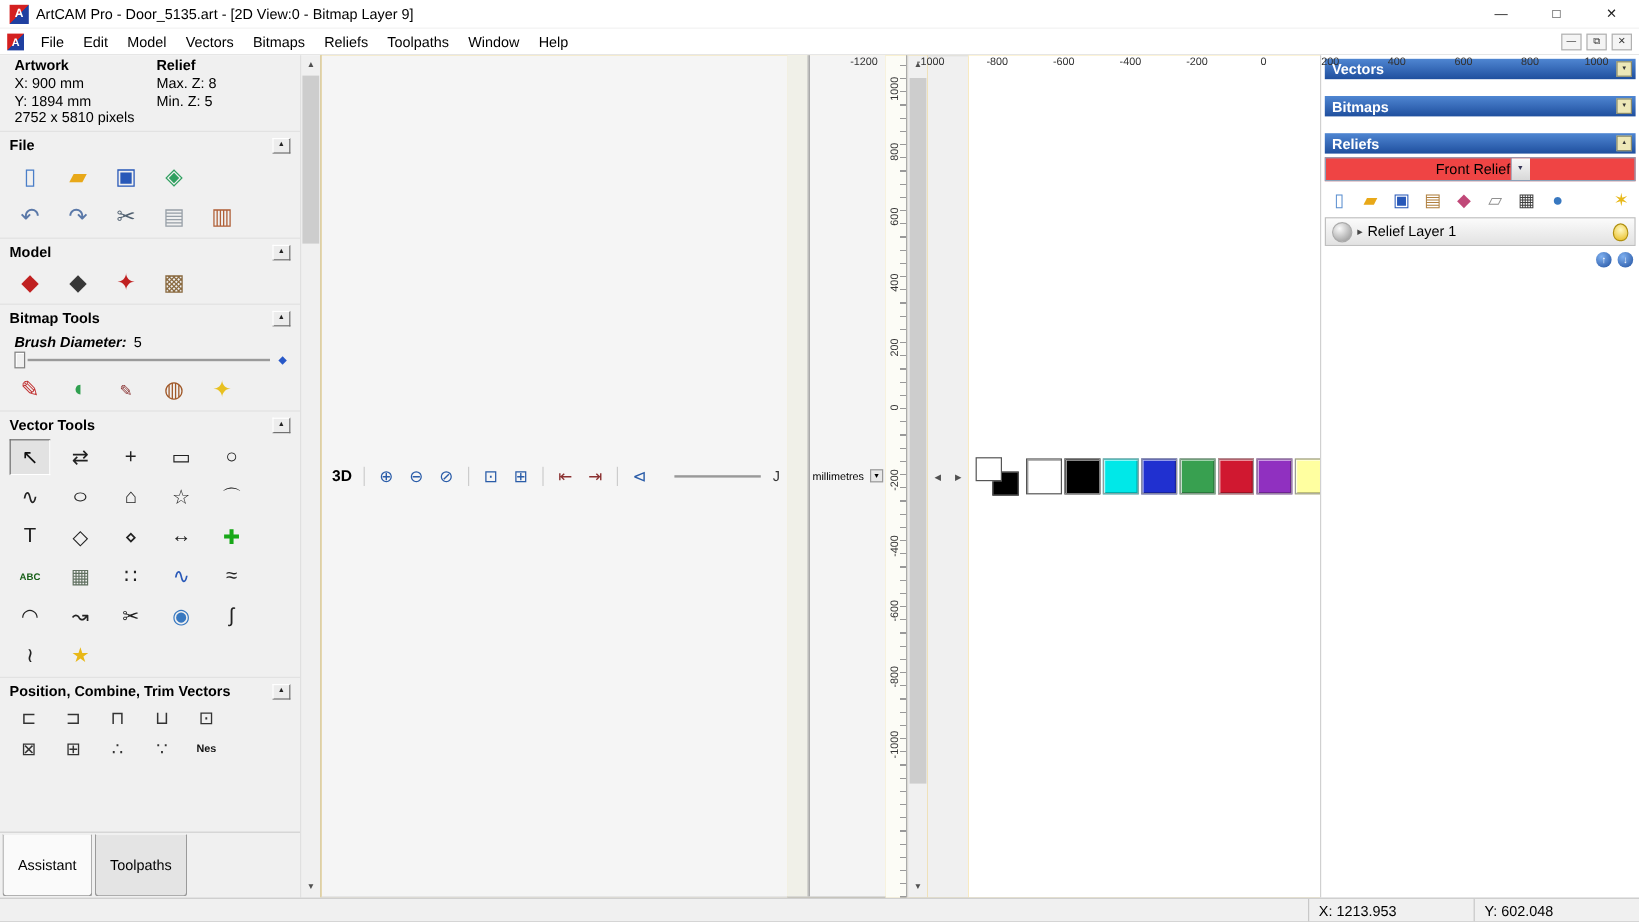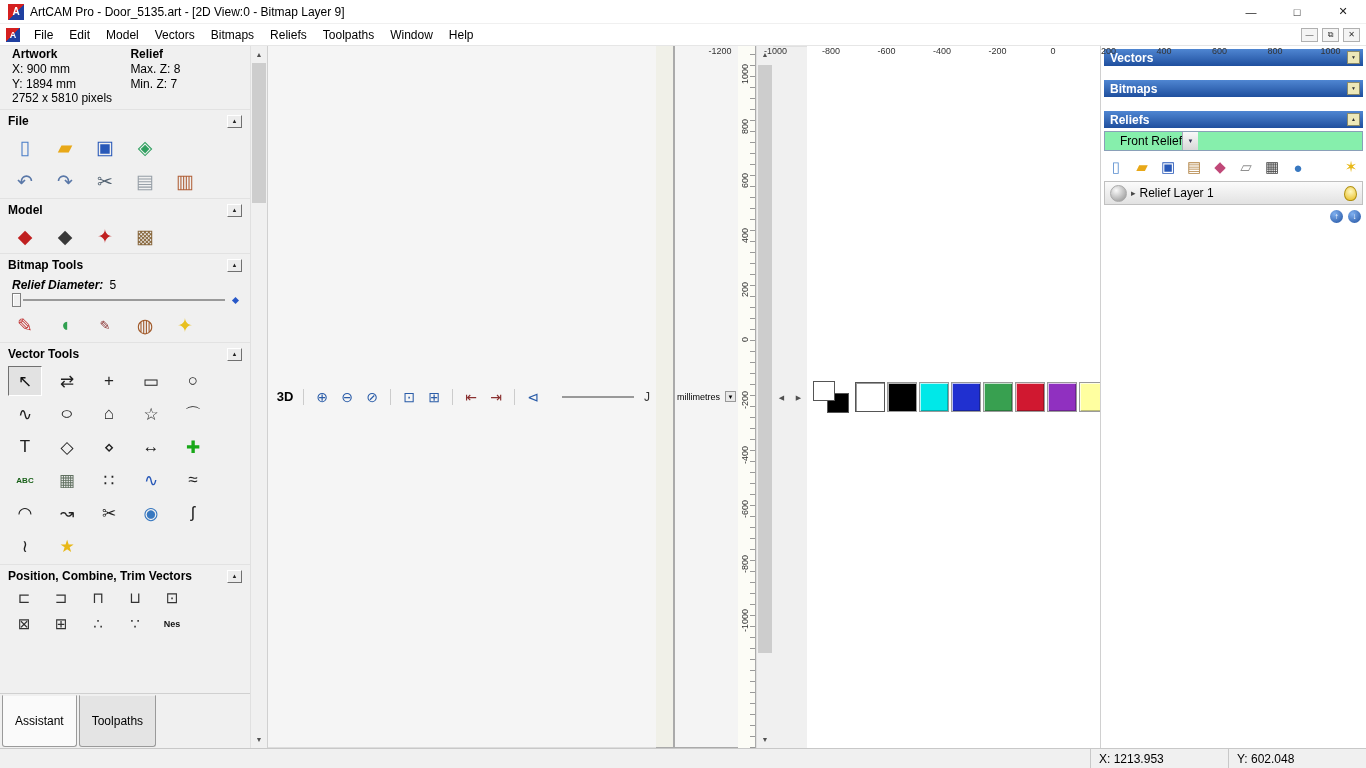--- a/index.html
+++ b/index.html
@@ -88,21 +88,21 @@
 .swatches{display:flex;gap:2px}
 .swatch{width:30px;height:30px;border:1px solid #9a9a9a;box-shadow:inset 1px 1px 0 rgba(255,255,255,.7),inset -1px -1px 0 rgba(0,0,0,.25)}
 .swatch.selected{box-shadow:inset 1px 1px 0 rgba(0,0,0,.4),inset -1px -1px 0 rgba(255,255,255,.7);border-color:#555}
 .pal-scroll{display:flex;flex-direction:column;gap:2px;margin-left:2px}
 .pal-arrow{width:14px;height:13px;border:1px solid #bbb;background:#f4f4f4;font-size:6px;text-align:center;line-height:12px;color:#444}
 
 .right-panel{flex:0 0 266px;display:flex;flex-direction:column;background:#fff;border-left:1px solid #d0d0d0;padding:3px 3px 0}
 .rp-header{flex:0 0 17px;background:linear-gradient(#4f86d2,#1f4f9e);color:#fff;display:flex;align-items:center;justify-content:space-between;padding:0 3px 0 6px;font-weight:bold;font-size:12px}
 .rp-gap{flex:0 0 14px}
 .rp-hdr-btn{width:13px;height:13px;background:#ede8b8;border:1px solid #8a8a6a;color:#333;font-size:5px;line-height:11px;text-align:center}
-.combo{height:20px;margin:3px 0 2px;border:1px solid #8aa0b8;display:flex;align-items:center;justify-content:flex-start;padding-left:15px;background:#86efac;font-size:12px}
+.combo{height:20px;margin:3px 0 2px;border:1px solid #8aa0b8;display:flex;align-items:center;justify-content:center;padding-left:4px;background:#ef4444;font-size:12px}
 .combo-arrow{width:16px;height:18px;background:linear-gradient(#f8f8f8,#d8d8d8);border-left:1px solid #aab;font-size:6px;display:flex;align-items:center;justify-content:center;color:#335}
 .rp-tools{display:flex;align-items:center;gap:6px;padding:5px 2px;height:28px}
 .rp-btn{width:20px;height:20px;display:flex;align-items:center;justify-content:center;font-size:15px}
 .rp-btn.push-right{margin-left:auto}
 .layer-row{flex:0 0 24px;display:flex;align-items:center;gap:4px;border:1px solid #c0c0c0;background:linear-gradient(#fbfbfb,#e2e2e2);padding:0 5px}
 .layer-thumb{width:17px;height:17px;border-radius:50%;background:radial-gradient(circle at 35% 30%,#fafafa,#8e8e8e);border:1px solid #aaa}
 .layer-caret{font-size:9px;color:#444}
 .bulb{margin-left:auto;width:13px;height:15px;border-radius:50% 50% 42% 42%/55% 55% 45% 45%;background:radial-gradient(circle at 50% 35%,#fff8c0,#e8bc20);border:1px solid #b09010}
 .layer-arrows{display:flex;justify-content:flex-end;gap:5px;padding:5px 2px}
 .arrow-circle{width:13px;height:13px;border-radius:50%;background:radial-gradient(circle at 35% 30%,#7fb0f0,#1f4f9e);color:#fff;font-size:8px;display:flex;align-items:center;justify-content:center}
@@ -152,21 +152,21 @@
     <aside class="left-panel">
       <div class="panel-content">
 
         <div class="proj-info">
           <div class="pi-grid">
             <span class="pi-bold">Artwork</span>
             <span class="pi-bold">Relief</span>
             <span>X: 900 mm</span>
             <span>Max. Z: 8</span>
             <span>Y: 1894 mm</span>
-            <span>Min. Z: 7</span>
+            <span>Min. Z: 5</span>
           </div>
           <div>2752 x 5810 pixels</div>
         </div>
 
         <div class="section-header">
           <span class="sh-title">File</span>
           <span class="collapse-btn">▲</span>
         </div>
         <div class="icon-row">
             <span class="tool-btn" style="color: rgb(74, 126, 200);">▯</span>
@@ -191,21 +191,21 @@
             <span class="tool-btn" style="color: rgb(56, 56, 56);">◆</span>
             <span class="tool-btn" style="color: rgb(192, 32, 32);">✦</span>
             <span class="tool-btn" style="color: rgb(138, 106, 64);">▩</span>
           </div>
 
         <div class="section-header">
           <span class="sh-title">Bitmap Tools</span>
           <span class="collapse-btn">▲</span>
         </div>
         <div class="brush-row">
-          <span class="brush-label">Relief Diameter:</span>
+          <span class="brush-label">Brush Diameter:</span>
           <span class="brush-value">5</span>
         </div>
         <div class="slider-row">
           <span class="slider-thumb"></span>
           <span class="slider-track"></span>
           <span class="brush-dot"></span>
         </div>
         <div class="icon-row">
             <span class="tool-btn" style="color: rgb(192, 48, 48);">✎</span>
             <span class="tool-btn" style="color: rgb(48, 160, 80);">◖</span>

